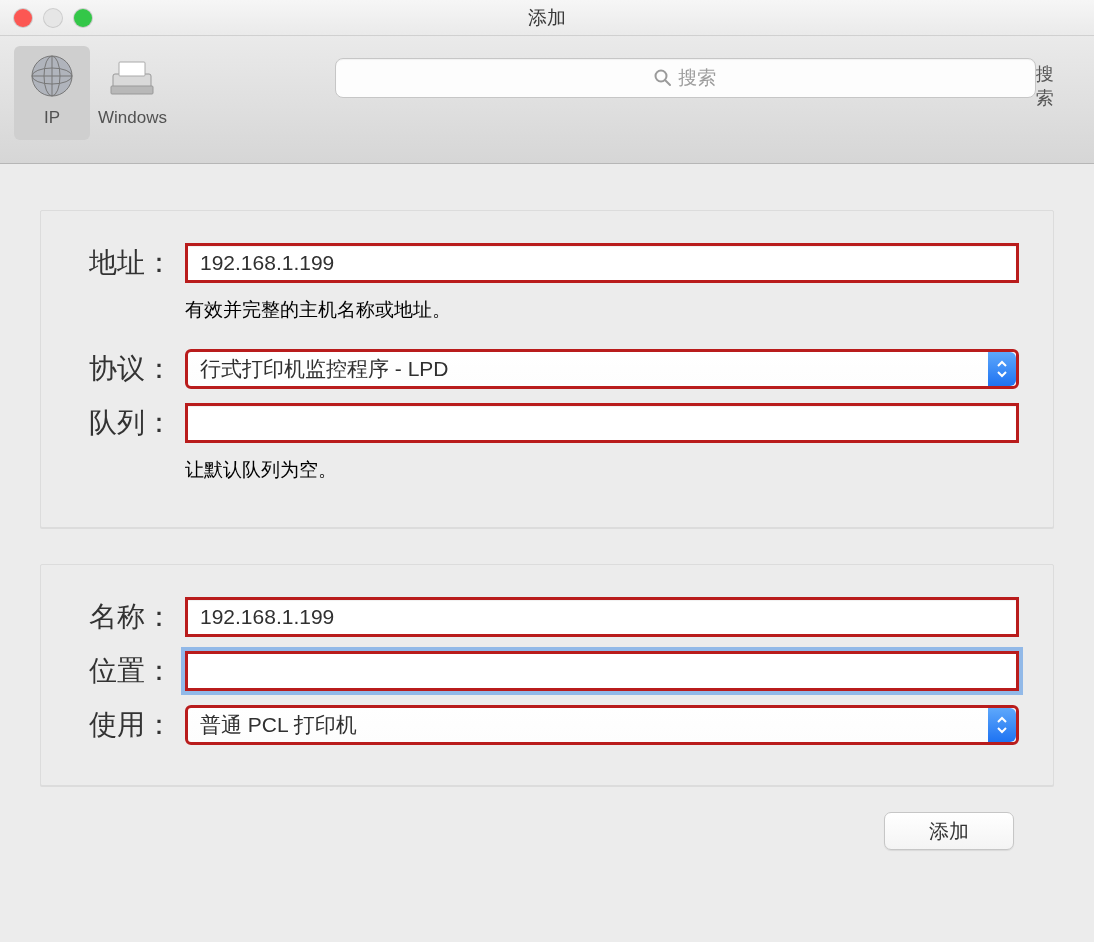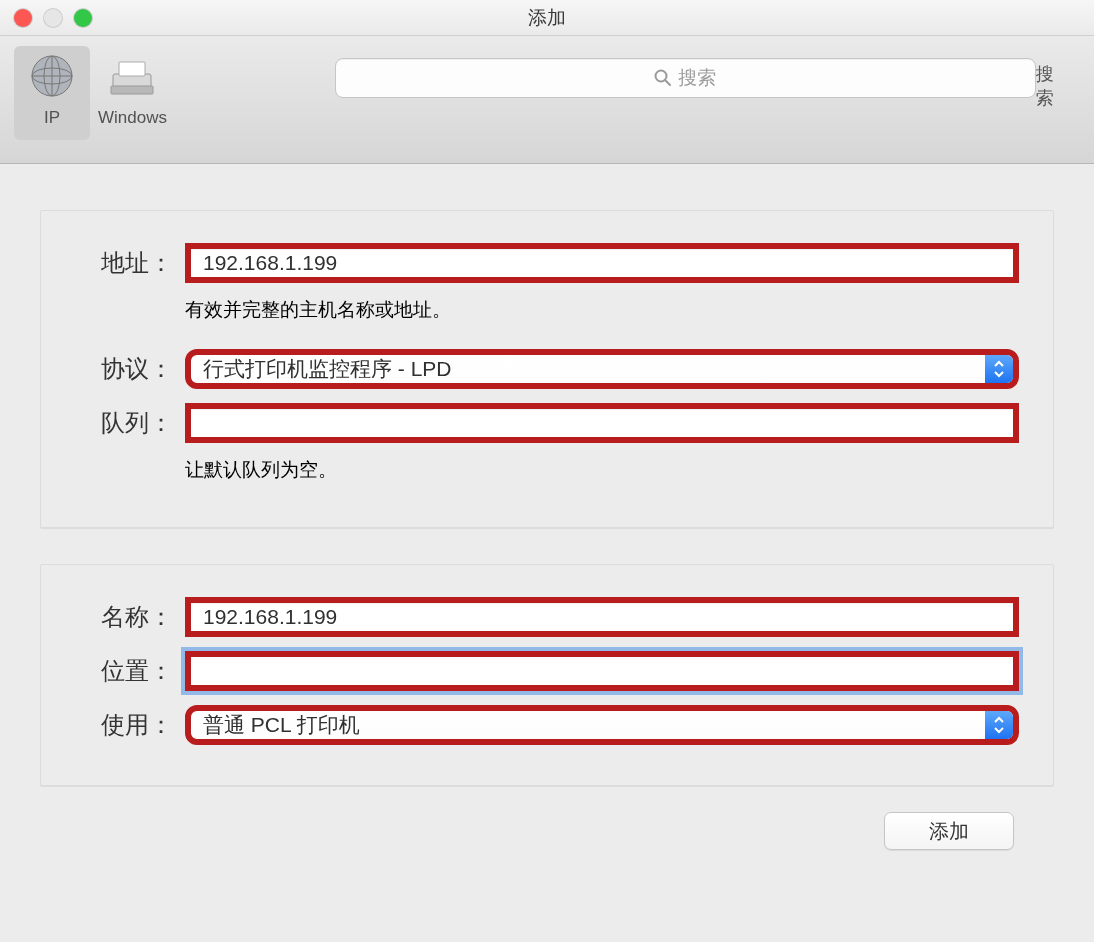--- a/index.html
+++ b/index.html
@@ -104,43 +104,43 @@
   }
   .panel + .panel { margin-top: 36px; }
   .form-row {
     display: flex;
     align-items: center;
     margin-bottom: 14px;
   }
   .form-row .label {
     width: 98px;
     text-align: right;
-    font-size: 24px;
+    font-size: 28px;
     color: #333;
     margin-right: 12px;
   }
   .field, .dropdown {
     flex: 1;
     height: 40px;
     background: #fff;
-    border: 6px solid #b91c1c;
+    border: 3px solid #b91c1c;
     box-shadow: inset 0 1px 1px rgba(0,0,0,0.06);
     font-size: 21px;
     color: #303030;
     padding: 0 12px;
     display: flex;
     align-items: center;
   }
   .field.focused {
     box-shadow: 0 0 0 4px #92b9e8;
   }
   .dropdown {
     position: relative;
     box-shadow: none;
-    border-radius: 12px;
+    border-radius: 6px;
     background: linear-gradient(#fff,#fdfdfd);
   }
   .dropdown .arrow {
     position: absolute;
     right: 0; top: 0; bottom: 0;
     width: 28px;
     background: linear-gradient(#5ea8fb,#1e73f2);
     border-top-right-radius: 6px;
     border-bottom-right-radius: 6px;
     display: flex;

